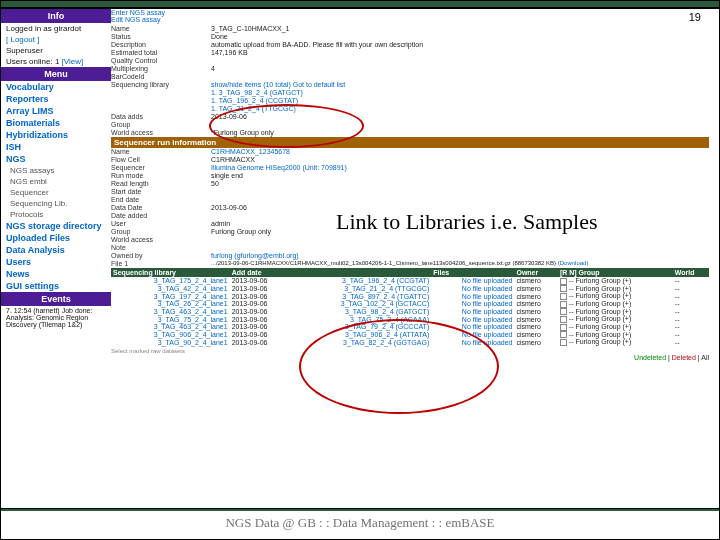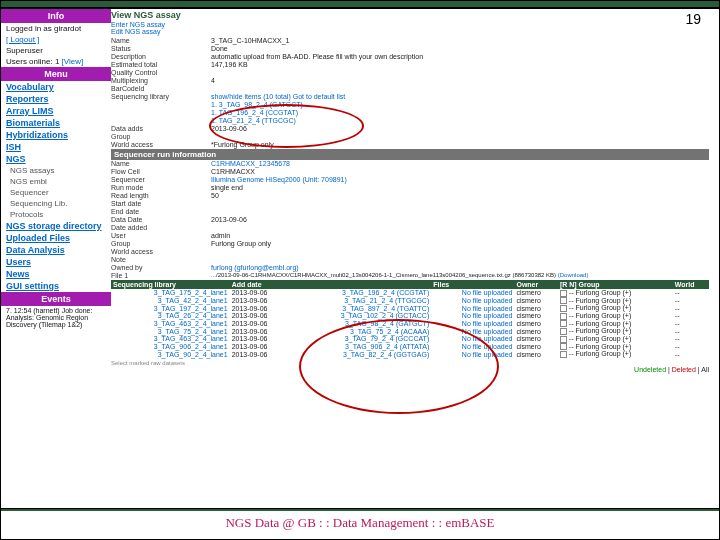--- a/index.html
+++ b/index.html
@@ -1,38 +1,38 @@
 <!DOCTYPE html>
 <html><head>
 <meta charset="utf-8">
 <style>
   * { box-sizing: border-box; margin: 0; padding: 0; }
   body { width: 720px; height: 540px; background: #fff; font-family: Arial, sans-serif; position: relative; overflow: hidden; }
   .slide { width: 720px; height: 540px; position: relative; border: 1px solid #000; }
   .top-bar { width: 100%; height: 8px; background: #2a5a3a; border-bottom: 2px solid #000; }
-  .page-num { position: absolute; top: 10px; right: 18px; font-size: 14px; color: #000; background: #fff; }
+  .page-num { position: absolute; top: 10px; right: 18px; font-size: 11px; color: #000; background: #fff; }
   .title { font-family: 'Times New Roman', serif; font-size: 27px; padding: 12px 16px 10px; color: #000; }
   .app { display: flex; width: 100%; }
   .sidebar { width: 110px; font-size: 8px; color: #111; }
-  .side-hdr { background: #a21caf; color: #fff; text-align: center; padding: 2px 0; font-weight: bold; font-size: 9px; }
-  .side-link { color: #06c; padding: 1px 5px; text-decoration: underline; }
+  .side-hdr { background: #4c1d95; color: #fff; text-align: center; padding: 2px 0; font-weight: bold; font-size: 9px; }
+  .side-link { color: #06c; padding: 1px 5px; }
   .side-text { padding: 1px 5px; }
   .side-sub { padding: 1px 9px; color: #555; font-size: 8px; }
   .main { flex: 1; font-size: 7px; color: #222; position: relative; padding-right: 10px; }
   .row { display: flex; padding: 0 0 1px; }
   .lbl { width: 100px; color: #333; flex-shrink: 0; }
   .val { color: #222; }
   .lnk { color: #06c; text-align: right; }
-  .bar { background: #737373; color: #fff; padding: 1px 3px; font-size: 8px; font-weight: bold; }
+  .bar { background: #a16207; color: #fff; padding: 1px 3px; font-size: 8px; font-weight: bold; }
   .oval { position: absolute; border: 2px solid #b00; border-radius: 50%; pointer-events: none; }
   .annot { position: absolute; font-family: 'Times New Roman', serif; font-size: 22px; color: #000; }
   .tbl { width: 100%; font-size: 7px; border-collapse: collapse; }
   .tbl th { background: #2a5a3a; color: #fff; text-align: left; padding: 1px 2px; font-size: 7px; }
   .tbl td { padding: 0 2px; }
-  .footer { position: absolute; bottom: 8px; width: 100%; text-align: center; font-family: 'Times New Roman', serif; font-size: 13px; color: #be185d; }
+  .footer { position: absolute; bottom: 8px; width: 100%; text-align: center; font-family: 'Times New Roman', serif; font-size: 13px; color: #737373; }
   .btm-rule { position: absolute; bottom: 28px; left: 0; width: 100%; height: 3px; background: #2a5a3a; border-top: 1px solid #000; }
   .view-title { color: #2a5a3a; font-weight: bold; font-size: 9px; padding: 1px 0; }
   .small-links { color: #06c; font-size: 7px; padding: 0 0 2px; }
   .del-row { text-align: right; font-size: 7px; }
   .green { color: #080; }
   .red { color: #b00; }
   .cb { display: inline-block; width: 7px; height: 7px; border: 1px solid #888; vertical-align: middle; }
 </style>
 </head>
 <body>
@@ -69,21 +69,20 @@
       <div class="side-link" style="font-weight:bold;font-size:9px">Uploaded Files</div>
       <div class="side-link" style="font-weight:bold;font-size:9px">Data Analysis</div>
       <div class="side-link" style="font-weight:bold;font-size:9px">Users</div>
       <div class="side-link" style="font-weight:bold;font-size:9px">News</div>
       <div class="side-link" style="font-weight:bold;font-size:9px">GUI settings</div>
       <div class="side-hdr">Events</div>
       <div class="side-text" style="font-size:7px">7. 12:54 (harnett) Job done: Analysis: Genomic Region Discovery (Tilemap 1&amp;2)</div>
     </div>
 
     <div class="main">
-      <div class="view-title">View NGS assay</div>
       <div class="small-links" style="white-space:pre-line">Enter NGS assay
 Edit NGS assay</div>
 
       <div class="row">
           <div class="lbl">Name</div>
           <div class="val">3_TAG_C-10HMACXX_1</div>
         </div>
       <div class="row">
           <div class="lbl">Status</div>
           <div class="val">Done</div>
@@ -298,16 +297,17 @@
         <span class="green">Undeleted</span> |
         <span class="red">Deleted</span> |
         <span>All</span>
       </div>
 
       <div class="oval" style="top:95px;left:98px;width:155px;height:44px"></div>
       <div class="oval" style="top:310px;left:188px;width:200px;height:95px"></div>
     </div>
   </div>
 
+  <div class="annot" style="top:208px;left:335px">Link to Libraries i.e. Samples</div>
 
   <div class="btm-rule"></div>
   <div class="footer">NGS Data @ GB : : Data Management : : emBASE</div>
 </div>
 
 </body></html>

